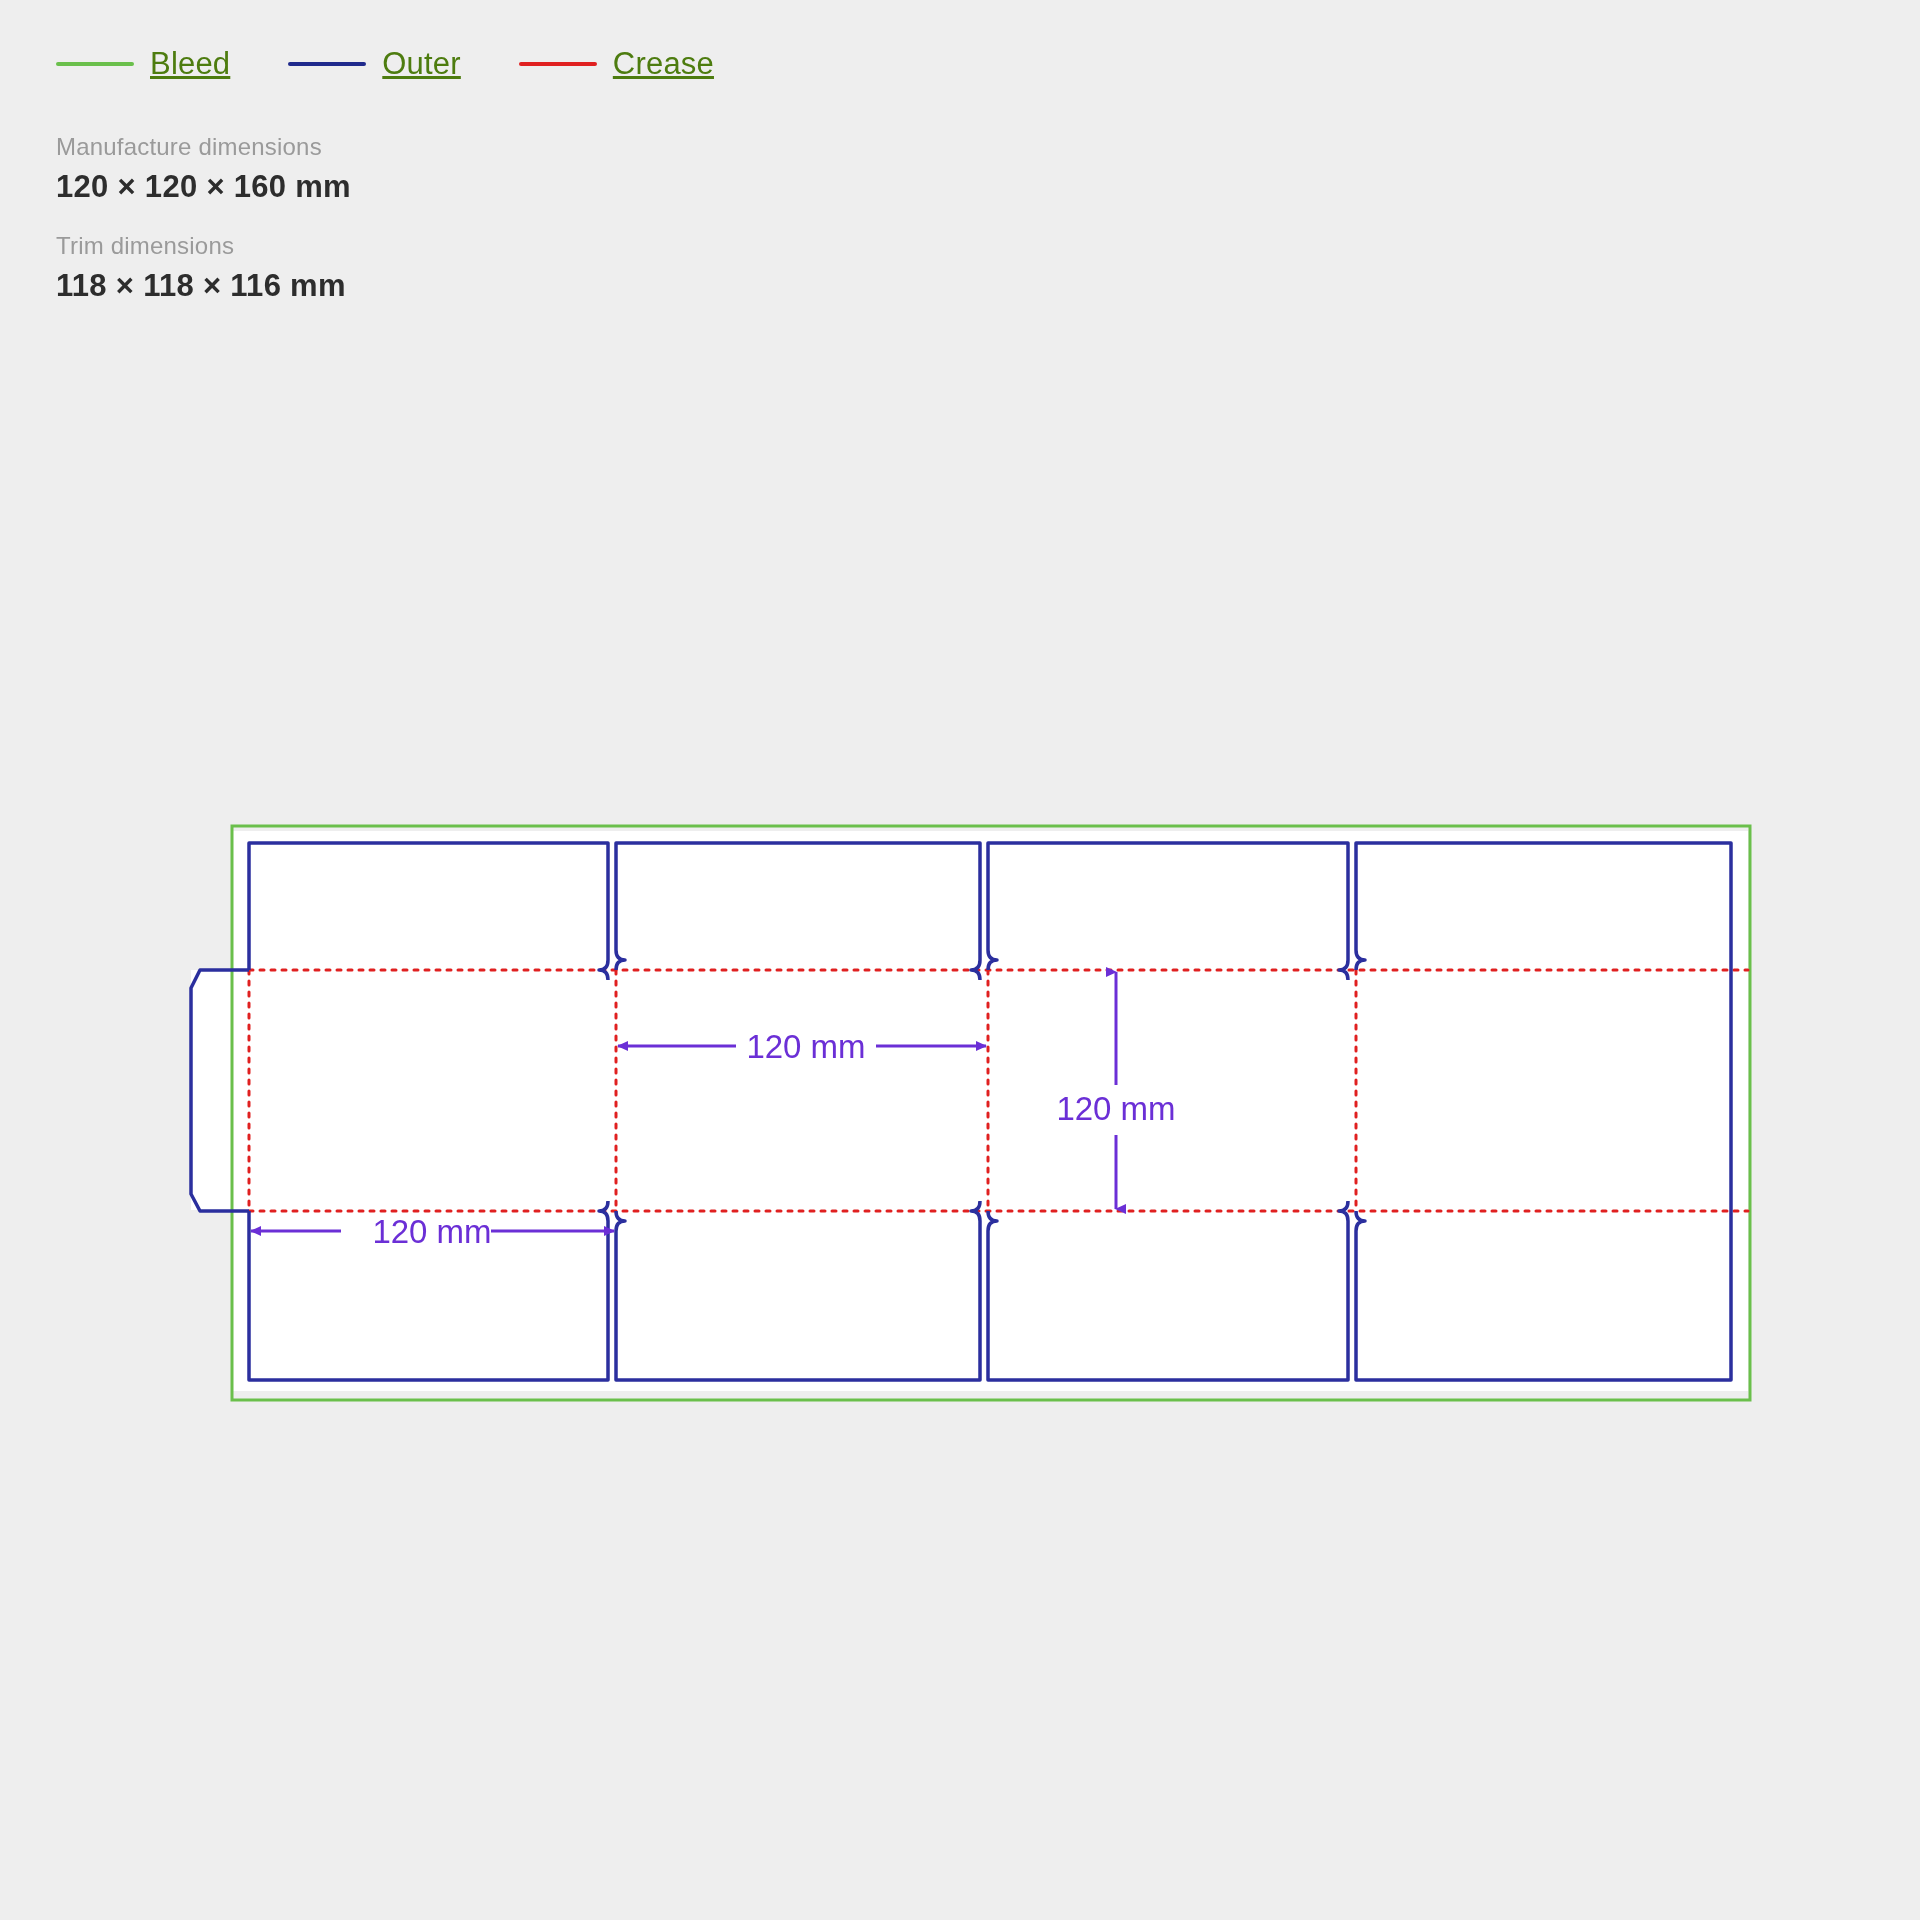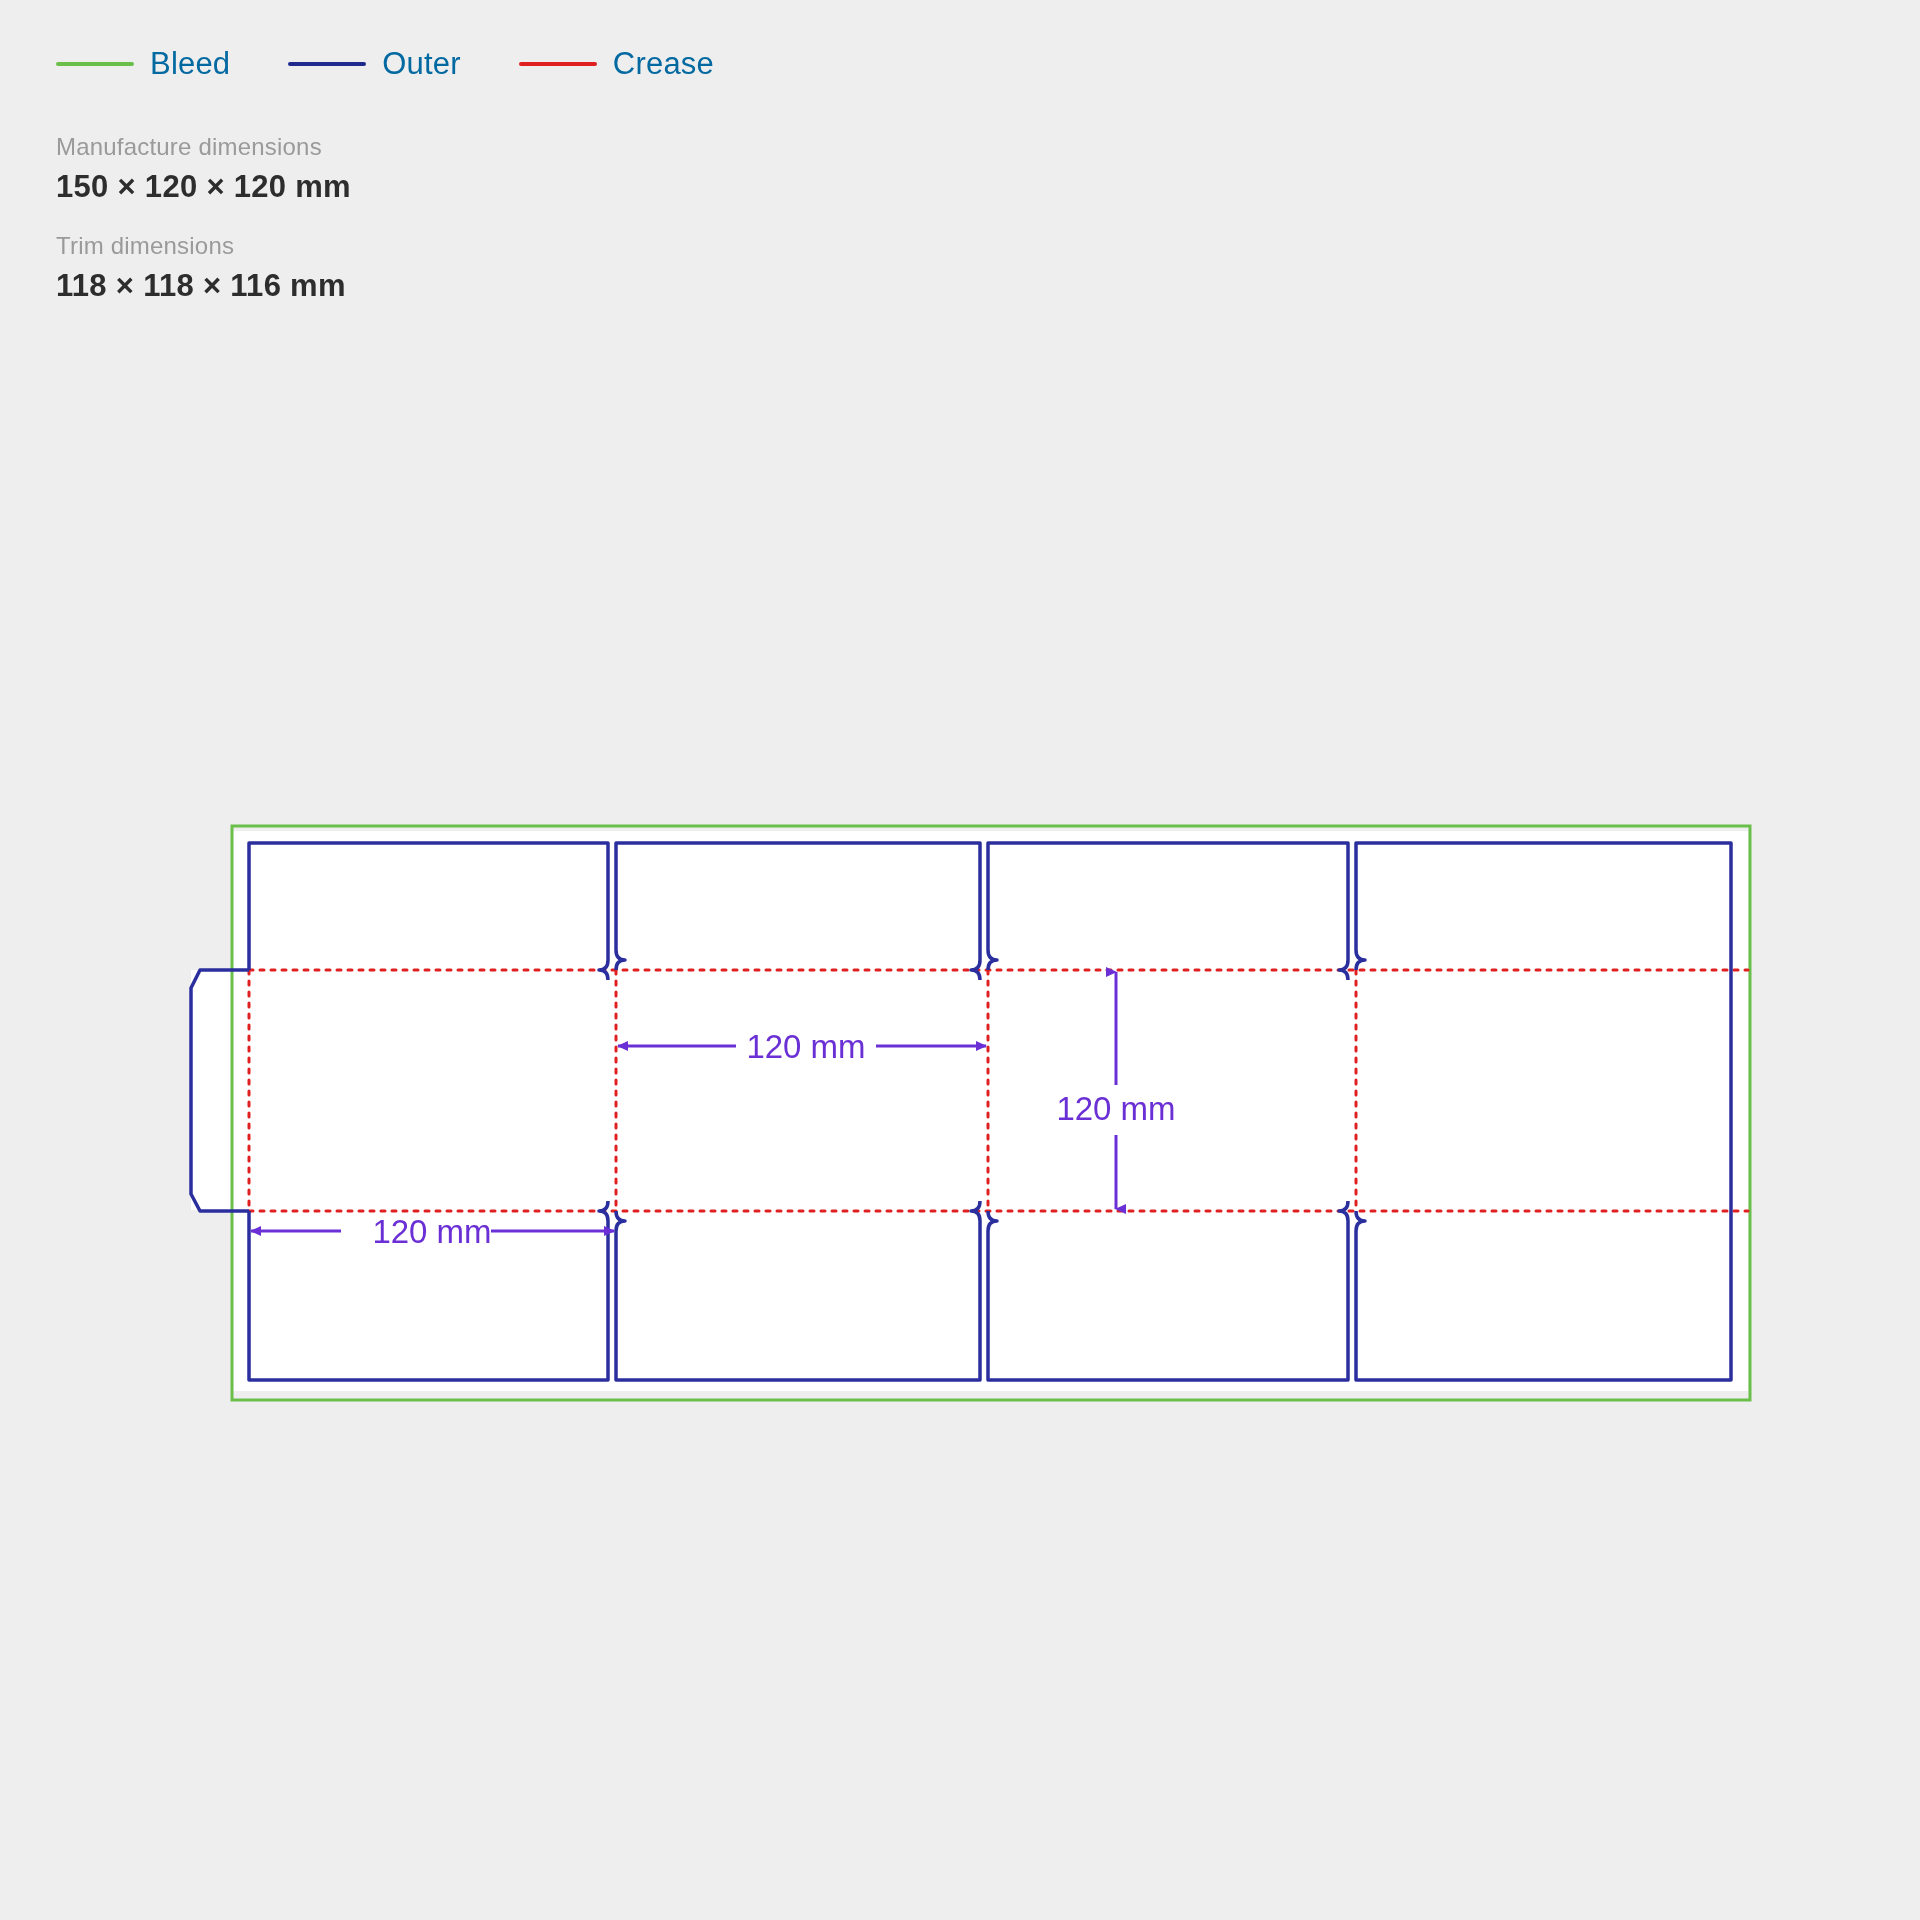--- a/index.html
+++ b/index.html
@@ -30,22 +30,23 @@
     gap: 16px;
   }
   .legend-swatch {
     display: block;
     width: 78px;
     height: 4px;
     border-radius: 2px;
   }
   .legend-label {
     font-size: 31px;
-    color: #0369a1;
+    color: #4d7c0f;
     letter-spacing: 0.2px;
+    text-decoration: underline;
   }
 
   
   #dims {
     position: absolute;
     left: 56px;
     top: 133px;
     width: 700px;
   }
   .dim-group { margin-bottom: 27px; }
@@ -93,21 +94,21 @@
   </div>
   <div class="legend-item">
     <span class="legend-swatch" style="background:#e02020"></span>
     <span class="legend-label">Crease</span>
   </div>
 </div>
 
 <div id="dims">
   <div class="dim-group">
     <div class="dim-caption">Manufacture dimensions</div>
-    <div class="dim-value">150 × 120 × 120 mm</div>
+    <div class="dim-value">120 × 120 × 160 mm</div>
   </div>
   <div class="dim-group">
     <div class="dim-caption">Trim dimensions</div>
     <div class="dim-value">118 × 118 × 116 mm</div>
   </div>
   <div class="dim-group">
   </div>
 </div>
 
 <div id="dieline-wrap">

